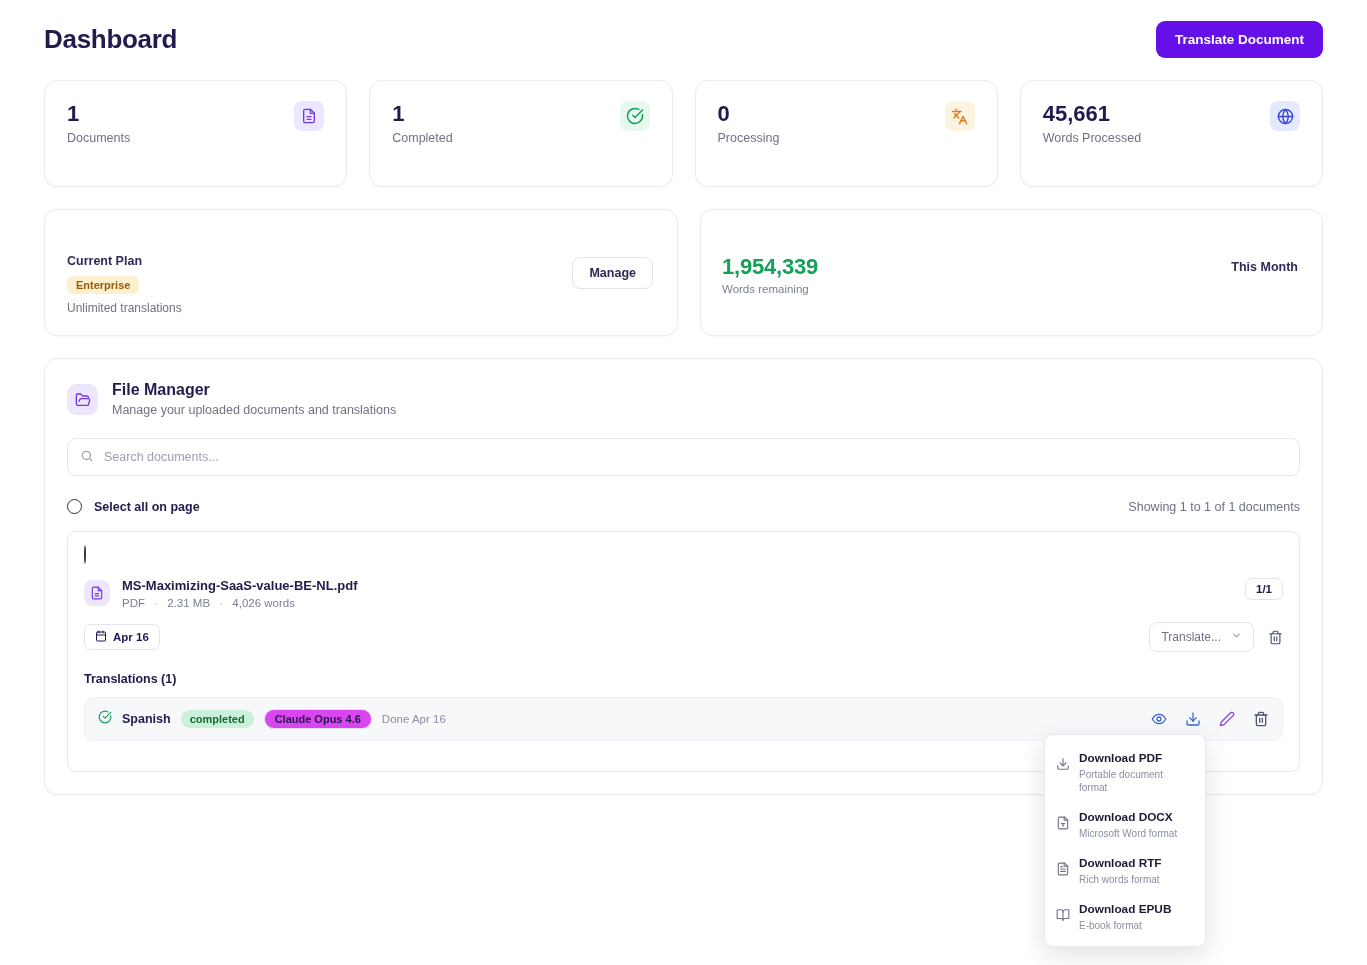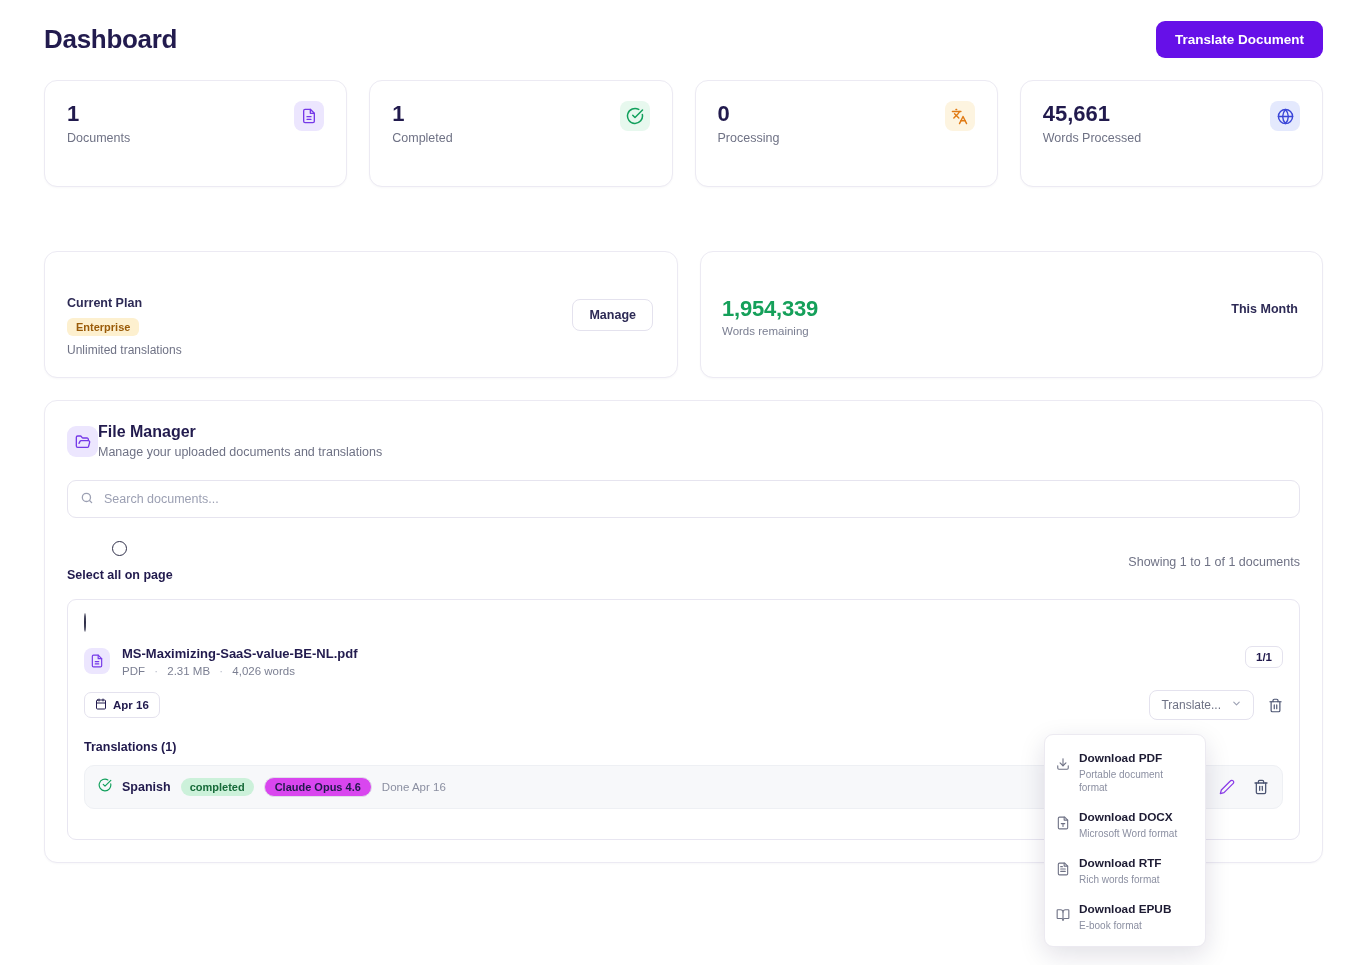--- a/index.html
+++ b/index.html
@@ -36,21 +36,21 @@
     display: flex; align-items: center; justify-content: center; flex: none;
   }
   .ic-doc   { background: #ece6fe; }
   .ic-check { background: #e7f8ee; }
   .ic-trans { background: #fdf4e0; }
   .ic-globe { background: #e4e9fd; }
 
   
   .plan-row { display: grid; grid-template-columns: 634px 1fr; gap: 22px; margin-top: 22px; }
   .panel { background: #fff; border: 1px solid #eceaf3; border-radius: 13px;
-           box-shadow: 0 1px 2px rgba(20,16,60,0.03); margin-top: 42px; }
+           box-shadow: 0 1px 2px rgba(20,16,60,0.03); }
   .plan-card { height: 127px; padding: 44px 24px 0 22px; display: flex;
                align-items: flex-start; justify-content: space-between; }
   .plan-label { font-size: 12.5px; font-weight: 700; color: #2d2a55; }
   .badge-enterprise {
     display: inline-block; margin-top: 8px; background: #fdf0cf; color: #9a5b08;
     font-size: 11px; font-weight: 700; padding: 3px 9px; border-radius: 6px;
   }
   .plan-sub { font-size: 12px; color: #6f7285; margin-top: 7px; }
   .btn-manage {
     background: #fff; border: 1px solid #e4e2ee; border-radius: 8px;
@@ -58,37 +58,37 @@
     font-family: "Liberation Sans", sans-serif; cursor: pointer; margin-top: 3px;
   }
   .words-card { height: 127px; padding: 44px 24px 0 21px; display: flex;
                 align-items: flex-start; justify-content: space-between; }
   .words-value { font-size: 22px; font-weight: 700; color: #15a05a; letter-spacing: -0.2px; }
   .words-sub { font-size: 11.5px; color: #7b7f92; margin-top: 3px; }
   .this-month { font-size: 12.5px; font-weight: 700; color: #2d2a55; margin-top: 6px; }
 
   
   .fm { margin-top: 22px; padding: 22px; }
-  .fm-head { display: flex; align-items: flex-start; }
+  .fm-head { display: flex; align-items: flex-start; gap: 14px; }
   .fm-icon { width: 31px; height: 31px; border-radius: 9px; background: #ece6fe;
              display: flex; align-items: center; justify-content: center; flex: none; margin-top: 3px; }
   .fm-title { font-size: 16px; font-weight: 700; color: #221b4e; }
   .fm-sub { font-size: 12.5px; color: #6f7285; margin-top: 4px; }
 
   .search-wrap { position: relative; margin-top: 21px; }
   .search-input {
     width: 100%; height: 38px; border: 1px solid #e6e4ef; border-radius: 9px;
     padding: 0 14px 0 36px; font-size: 12.5px; color: #3c3a52;
     font-family: "Liberation Sans", sans-serif; background: #fff; outline: none;
   }
   .search-input::placeholder { color: #9ca0b3; }
   .search-icon { position: absolute; left: 13px; top: 11px; }
 
   .list-bar { display: flex; align-items: center; justify-content: space-between; margin-top: 23px; }
-  .sel-all { display: flex; align-items: center; gap: 12px; cursor: pointer; flex-direction: column; }
+  .sel-all { display: flex; align-items: center; gap: 12px; cursor: pointer; }
   .circle-cb { width: 15px; height: 15px; border: 1.6px solid #30304a; border-radius: 50%; }
   .sel-all-label { font-size: 12.5px; font-weight: 700; color: #211a4d; }
   .showing { font-size: 12.5px; color: #6f7285; }
 
   
   .doc-card { margin-top: 17px; border: 1px solid #e8e6f1; border-radius: 9px;
               padding: 14px 16px 30px 16px; position: relative; background: #fff; }
   .doc-cb { width: 16px; height: 16px; border: 1.6px solid #30304a; border-radius: 50%; }
   .doc-main { display: flex; align-items: flex-start; justify-content: space-between; margin-top: 14px; }
   .doc-left { display: flex; gap: 12px; }

